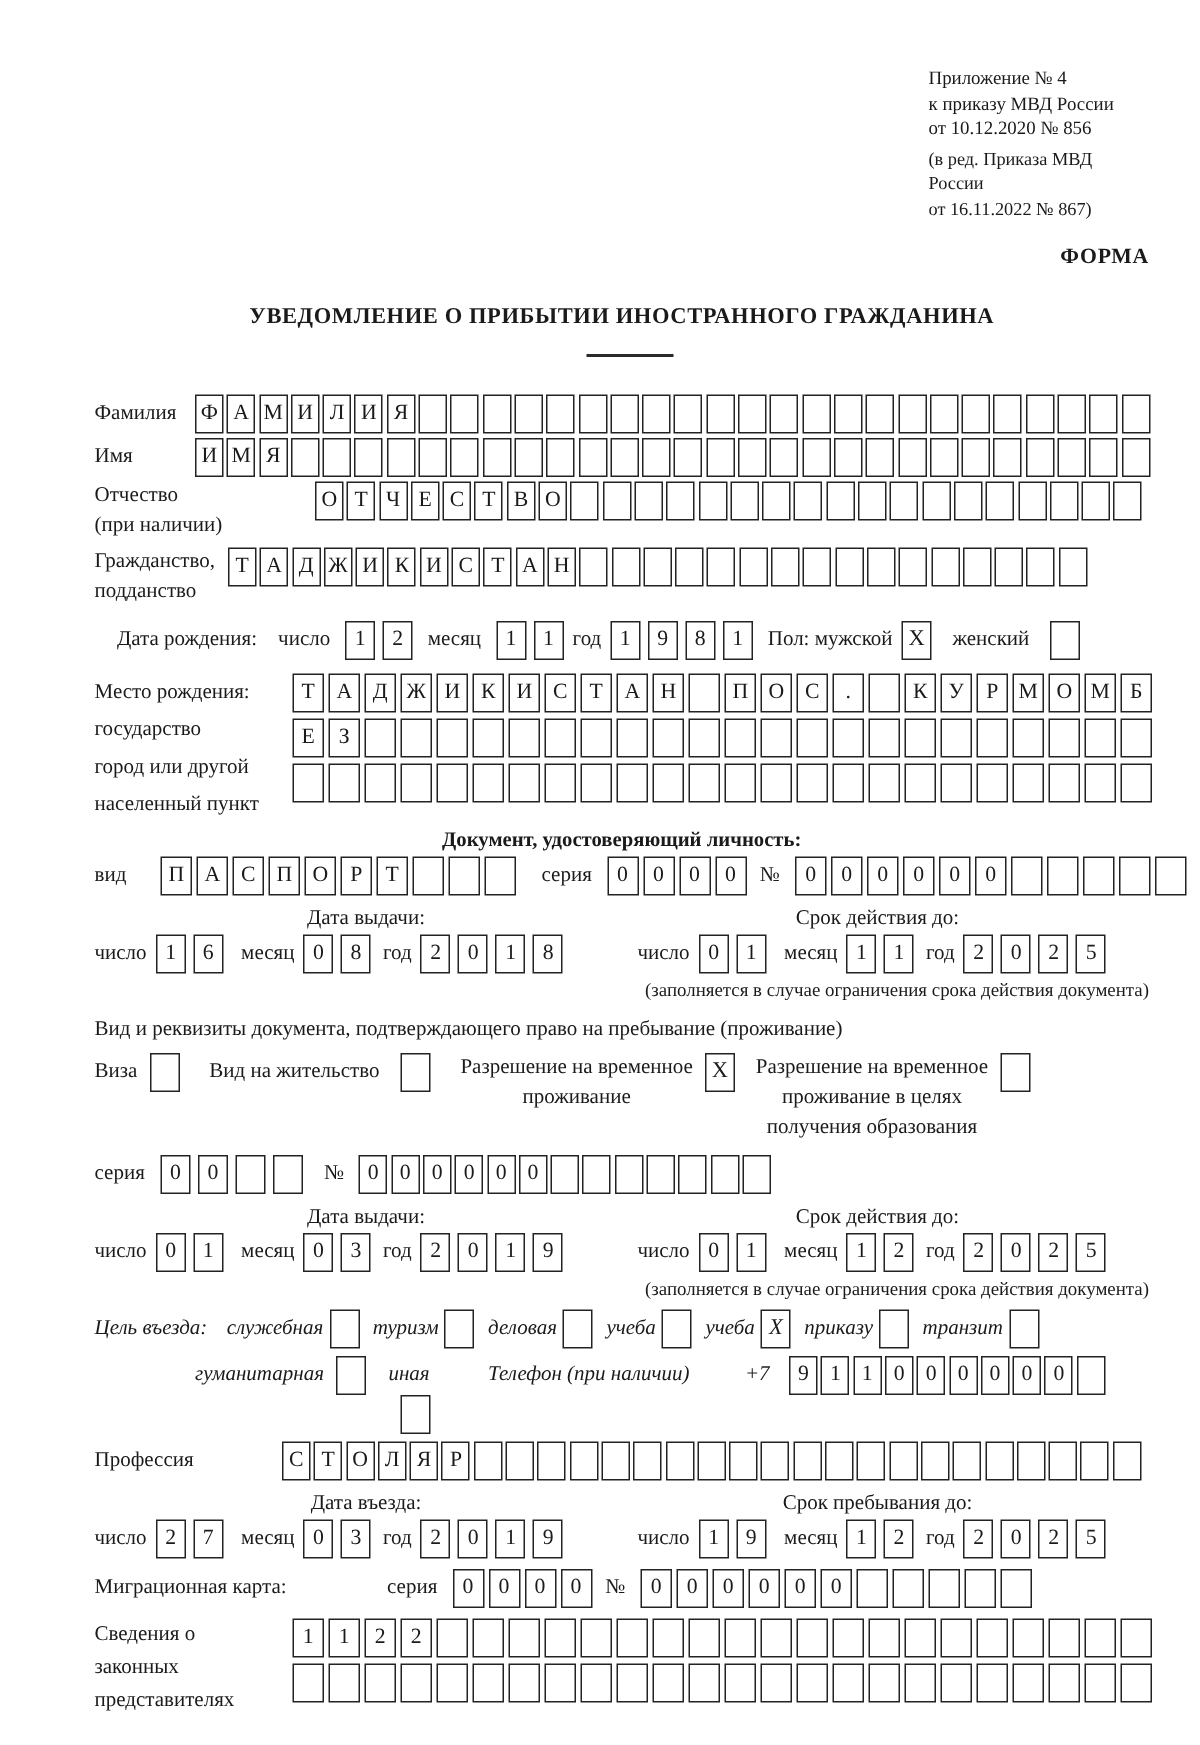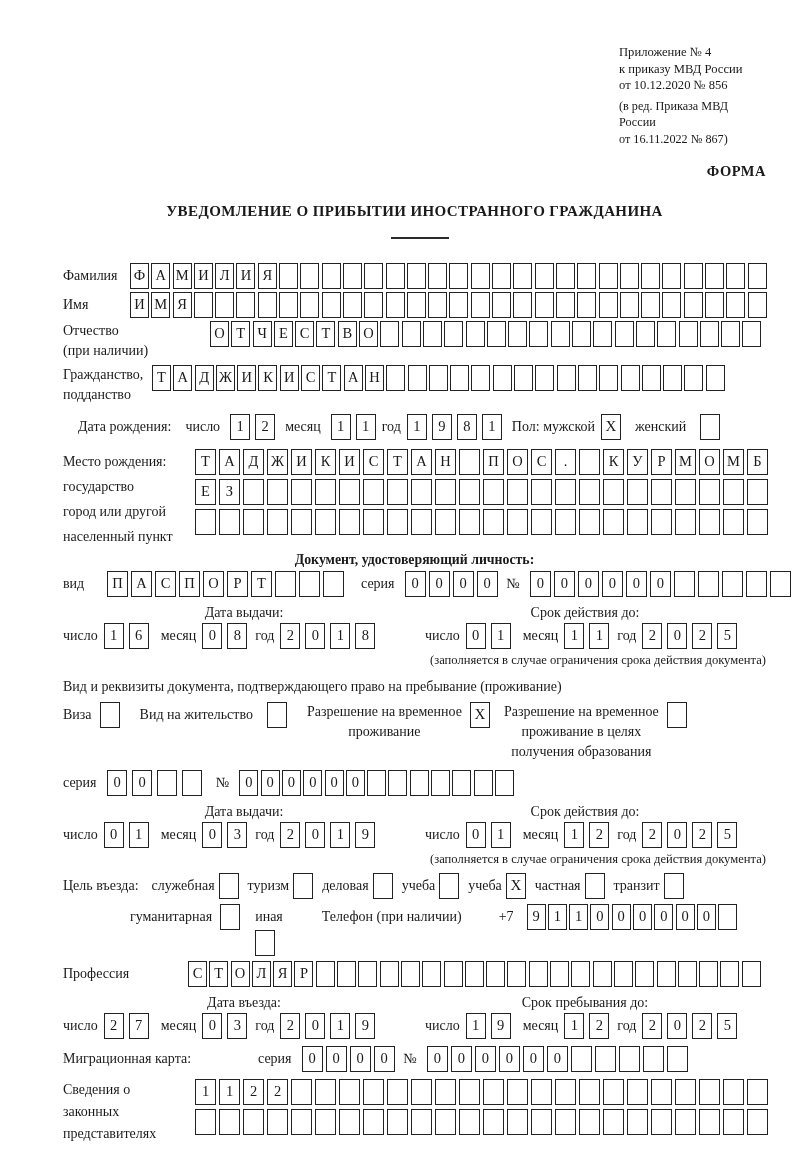--- a/index.html
+++ b/index.html
@@ -52,21 +52,21 @@
   .date-heads .h2{width:320px;text-align:center;}
   .date-vals{display:flex;margin-top:2px;}
   .dg{display:flex;align-items:flex-start;white-space:nowrap;}
   .dg .lbl{line-height:26px;margin-right:6px;}
   .dg.left{width:362px;}
   .note{ text-align:right;font-size:12.6px;margin-top:4px;}
   .plain{margin-top:8px;line-height:21px;}
 
   .opt{display:flex;align-items:flex-start;}
   .opt .t{text-align:center;line-height:20px;margin-right:8px;}
-  .purpose-line .item{display:flex;align-items:flex-start;margin-right:9px;white-space:nowrap;}
+  .purpose-line .item{display:flex;align-items:center;margin-right:9px;white-space:nowrap;font-style:italic;}
   .purpose-line .item .lbl{margin-right:4px;}
 </style>
 </head>
 <body>
 
 <div class="page">
 
   <div class="appendix">
     <div>Приложение № 4</div>
     <div>к приказу МВД России</div>
@@ -271,21 +271,21 @@
       </span>
     <span class="item">
         <span class="lbl">учеба</span>
         <span class="cb"></span>
       </span>
     <span class="item">
         <span class="lbl">учеба</span>
         <span class="cb">X</span>
       </span>
     <span class="item">
-        <span class="lbl">частная</span>
+        <span class="lbl">приказу</span>
         <span class="cb"></span>
       </span>
     <span class="item">
         <span class="lbl">транзит</span>
         <span class="cb"></span>
       </span>
   </div>
 
   <div class="row purpose-line" style="margin-top:5px;padding-left:67px;">
     <span class="item">

